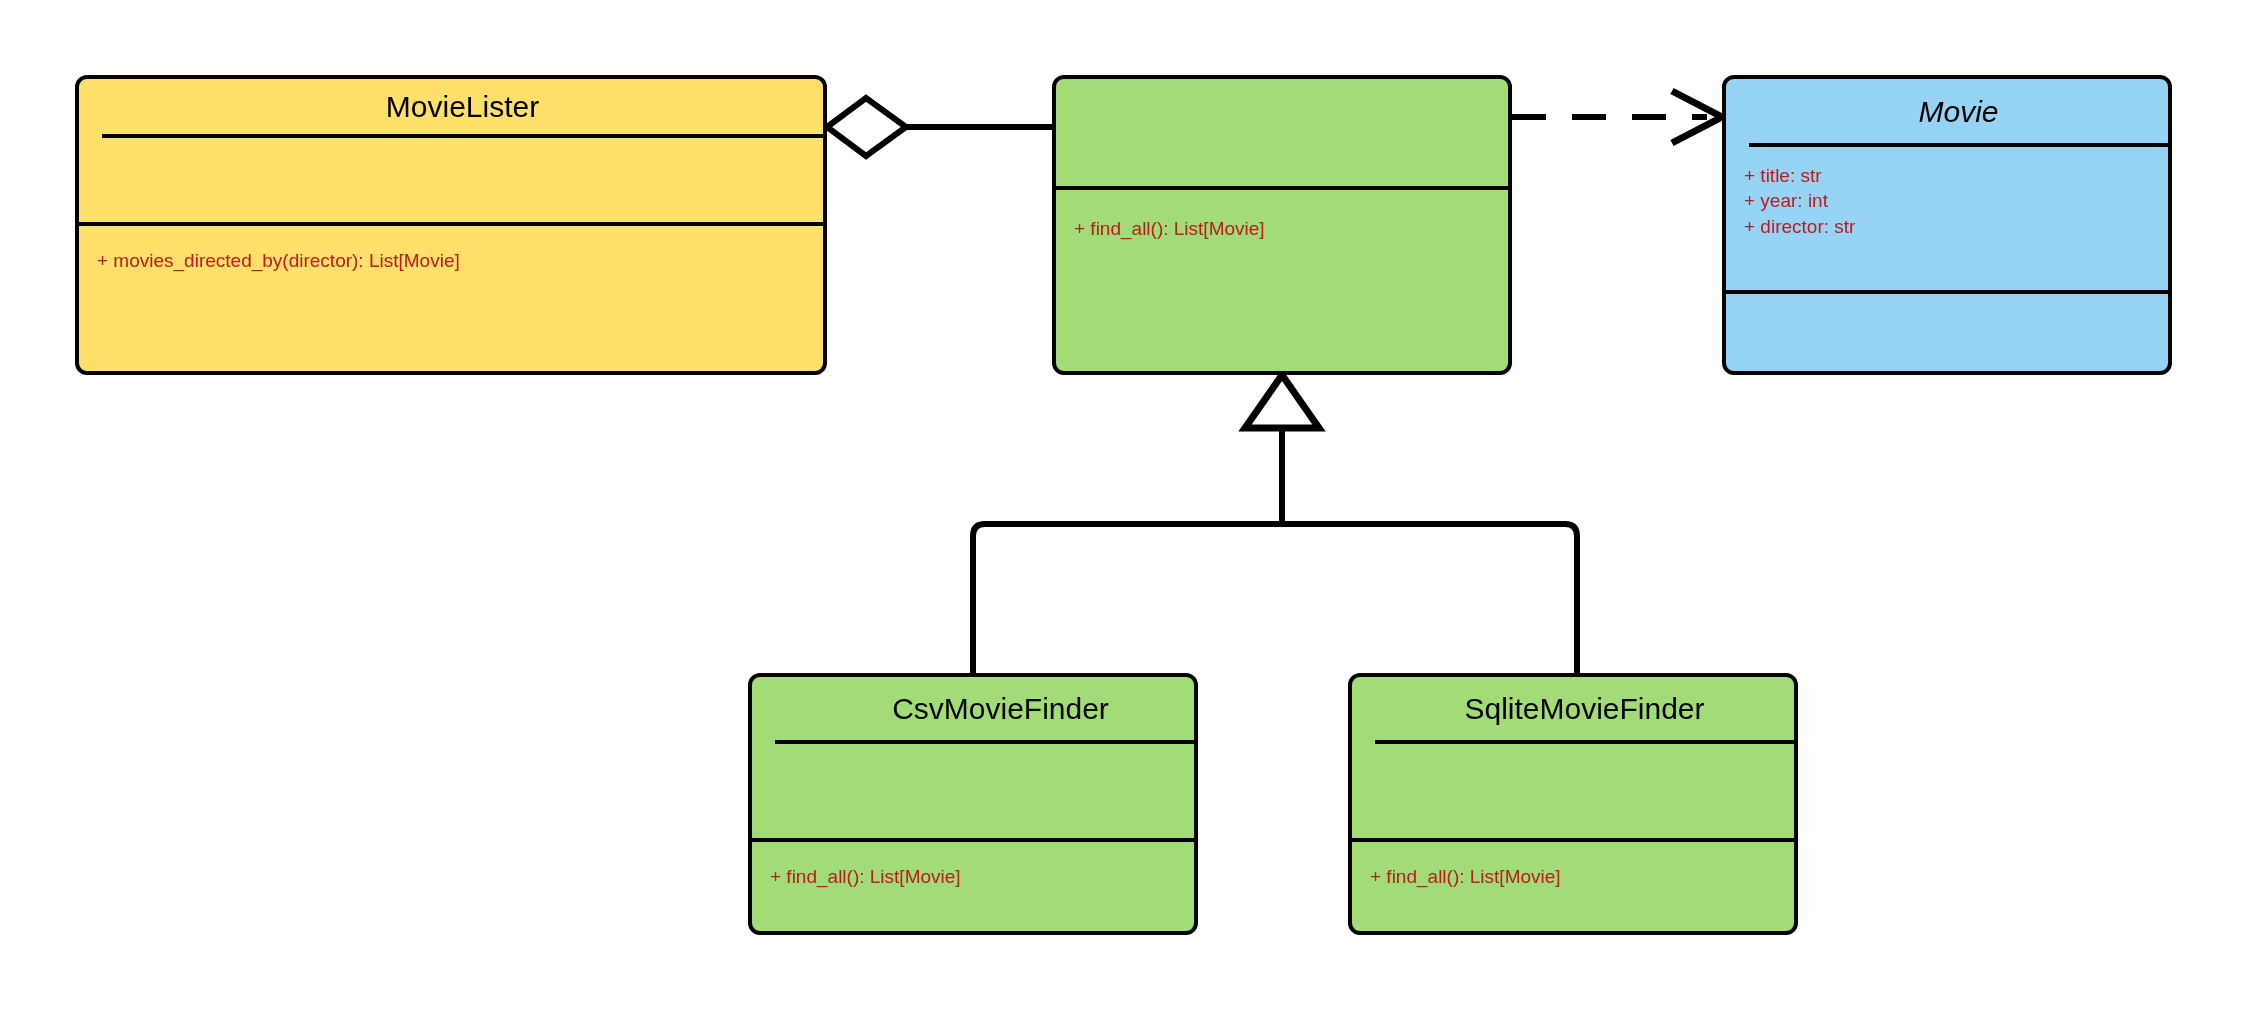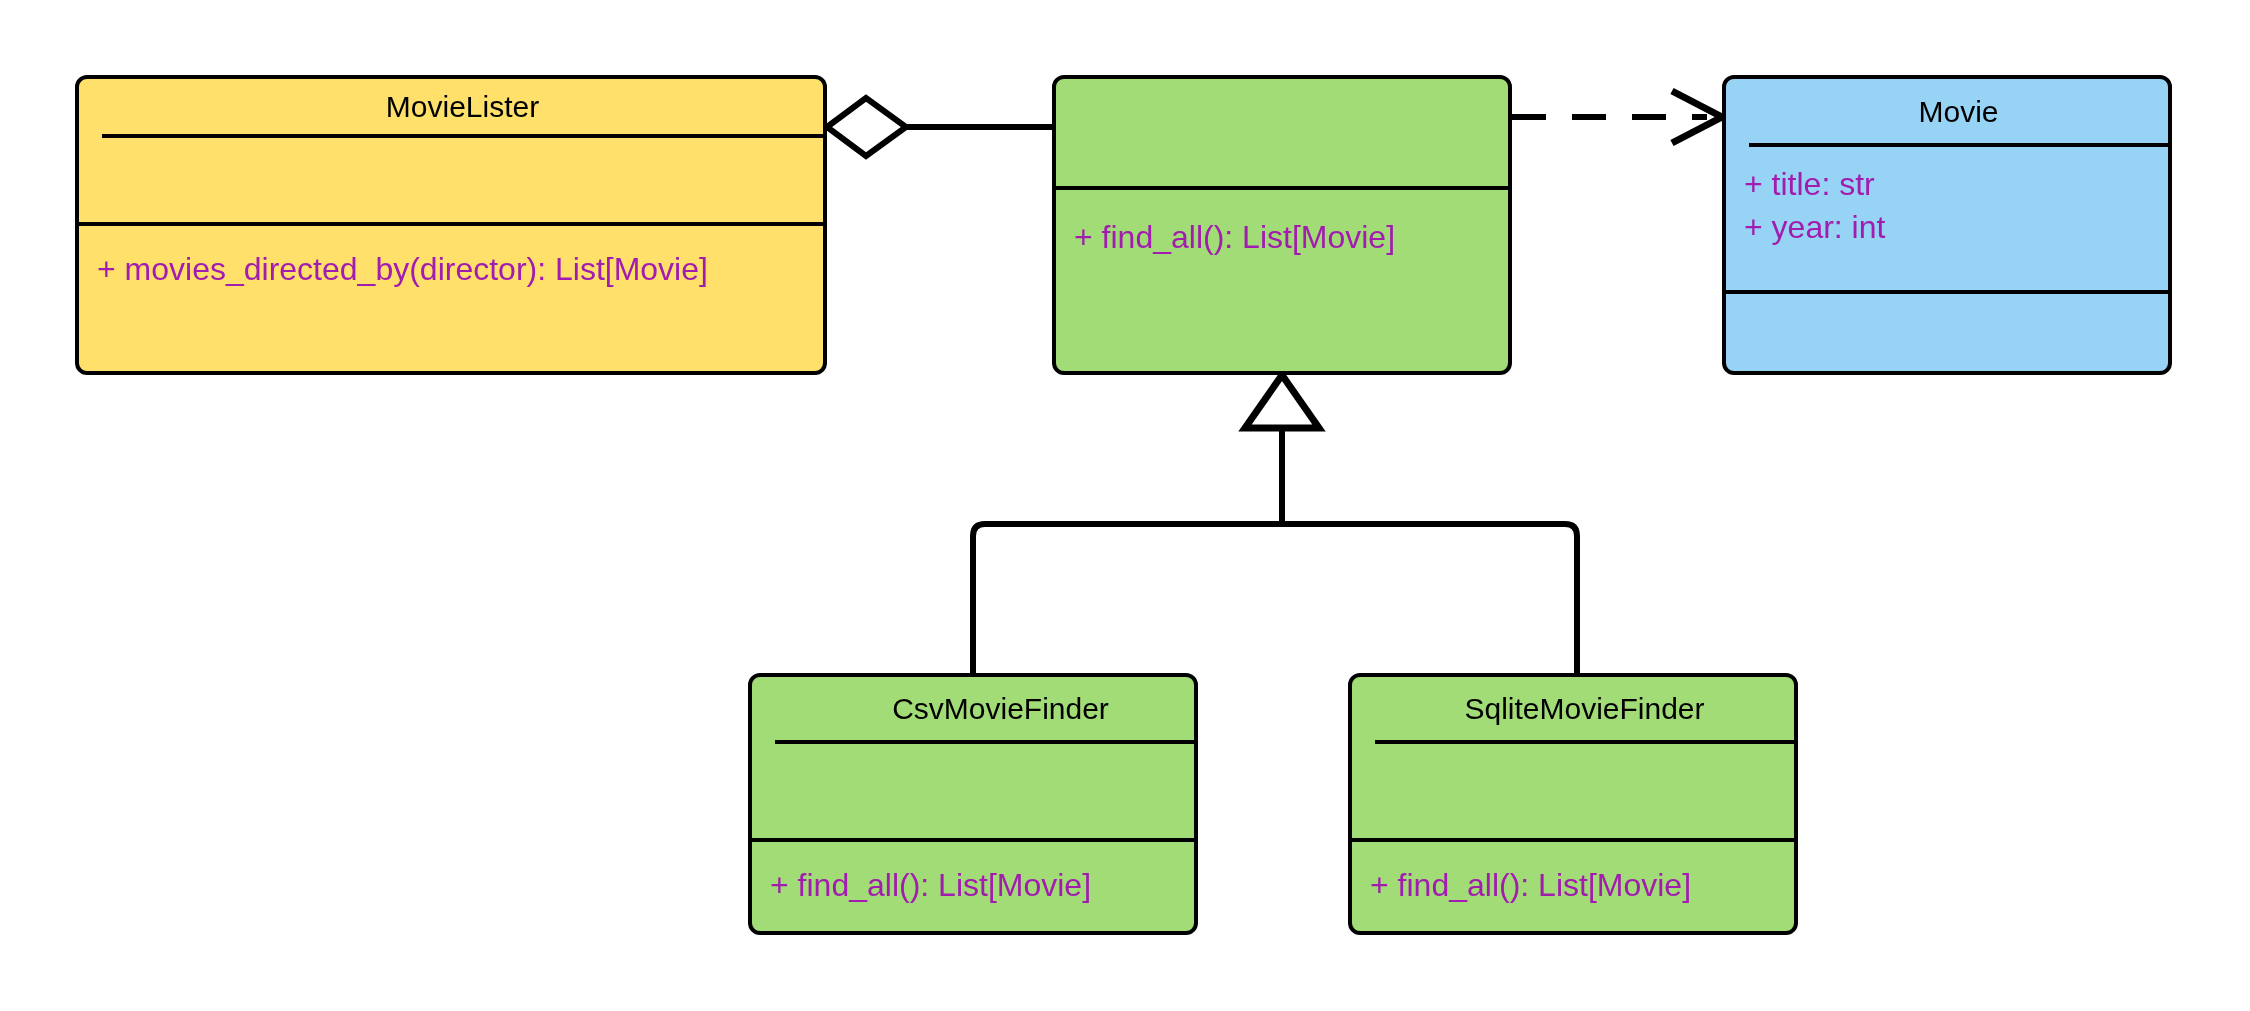--- a/index.html
+++ b/index.html
@@ -58,22 +58,22 @@
     padding: 16px 18px 0 18px;
   }
   .class-name {
     font-size: 30px;
     color: #000000;
     line-height: 1.1;
     text-align: center;
     white-space: nowrap;
   }
   .member-line {
-    font-size: 32px;
-    color: #a21caf;
+    font-size: 19px;
+    color: #b91c1c;
     line-height: 1.34;
     white-space: nowrap;
     text-align: left;
   }
   
   #class-movielister {
     left: 75px; top: 75px; width: 752px; height: 300px;
     background: #ffe06b;
   }
   #class-movielister .name-comp   { height: 67px; }
@@ -85,21 +85,21 @@
     background: #a2dc76;
   }
   #class-moviefinder .name-comp   { height: 67px; }
   #class-moviefinder .attr-comp   { height: 111px; }
   #class-moviefinder .method-comp { height: 114px; padding-top: 26px; }
 
   #class-movie {
     left: 1722px; top: 75px; width: 450px; height: 300px;
     background: #97d3f5;
   }
-  #class-movie .name-comp   { height: 68px; }
+  #class-movie .name-comp   { height: 68px; font-style: italic; }
   #class-movie .attr-comp   { height: 147px; }
   #class-movie .method-comp { height: 77px; }
 
   #class-csvmoviefinder {
     left: 748px; top: 673px; width: 450px; height: 262px;
     background: #a2dc76;
   }
   #class-csvmoviefinder .name-comp   { height: 67px; padding-left: 32px; }
   #class-csvmoviefinder .attr-comp   { height: 98px; }
   #class-csvmoviefinder .method-comp { height: 89px; padding-top: 22px; }
@@ -159,20 +159,21 @@
     </div>
   </div>
 
   <div class="uml-class" id="class-movie">
     <div class="compartment name-comp">
       <span class="class-name">Movie</span>
     </div>
     <div class="compartment attr-comp">
       <div class="member-line">+ title: str</div>
       <div class="member-line">+ year: int</div>
+      <div class="member-line">+ director: str</div>
     </div>
     <div class="compartment method-comp"></div>
   </div>
 
   <div class="uml-class" id="class-csvmoviefinder">
     <div class="compartment name-comp">
       <span class="class-name">CsvMovieFinder</span>
     </div>
     <div class="compartment attr-comp"></div>
     <div class="compartment method-comp">

